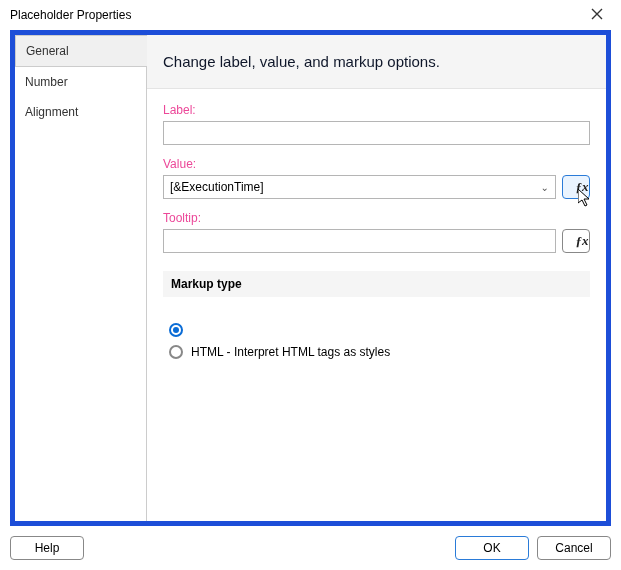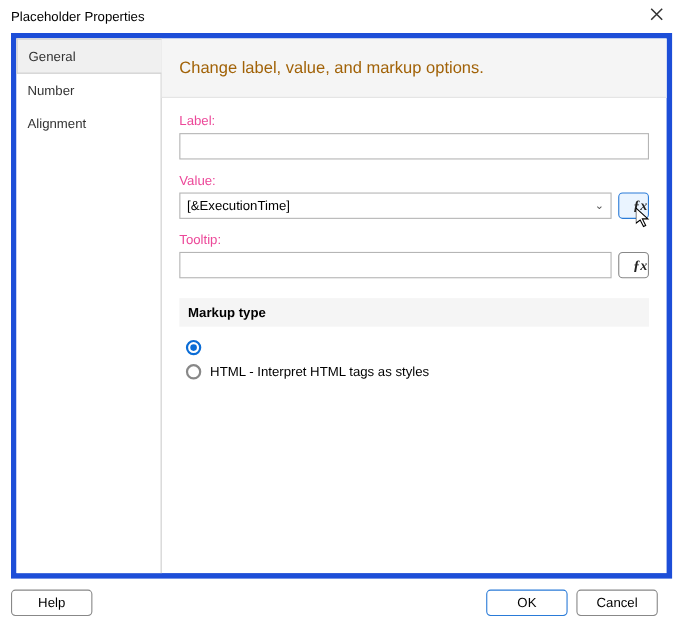--- a/index.html
+++ b/index.html
@@ -51,21 +51,21 @@
   }
   .content {
     flex: 1;
     display: flex;
     flex-direction: column;
   }
   .content-header {
     background: #f5f5f5;
     padding: 18px 16px;
     font-size: 15px;
-    color: #a16207;
+    color: #0f172a;
     border-bottom: 1px solid #e4e4e4;
   }
   .content-body {
     padding: 14px 16px;
   }
   .field-label {
     font-size: 12px;
     color: #ec4899;
     margin-bottom: 4px;
   }
@@ -129,21 +129,21 @@
     width: 16px;
     height: 20px;
     pointer-events: none;
   }
   .section-header {
     background: #f5f5f5;
     padding: 6px 8px;
     font-weight: bold;
     font-size: 12px;
     margin-top: 18px;
-    margin-bottom: 8px;
+    margin-bottom: 22px;
   }
   .radio-row {
     display: flex;
     align-items: center;
     gap: 8px;
     padding: 4px 6px;
     font-size: 12px;
   }
   .radio {
     width: 14px;
@@ -160,21 +160,21 @@
     content: "";
     position: absolute;
     left: 2px; top: 2px;
     width: 6px; height: 6px;
     background: #0a6cd6;
     border-radius: 50%;
   }
   .footer {
     position: absolute;
     left: 10px;
-    right: 23px;
+    right: 10px;
     bottom: 10px;
     display: flex;
     justify-content: space-between;
     align-items: flex-start;
     margin-top: 10px;
   }
   .btn {
     min-width: 74px;
     height: 24px;
     border: 1px solid #888;

